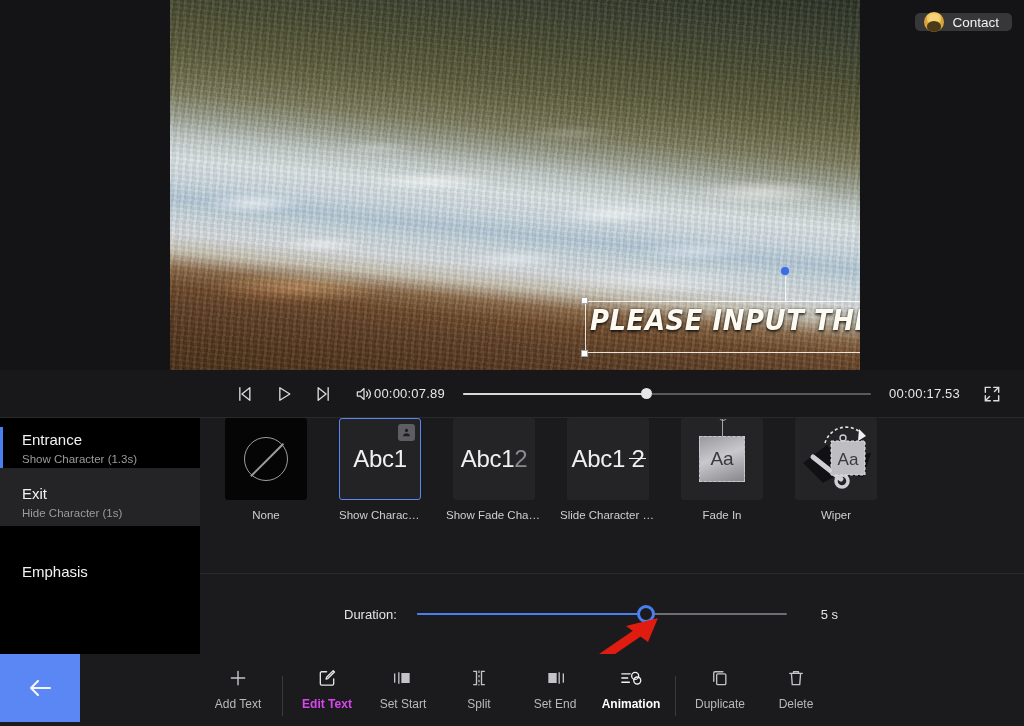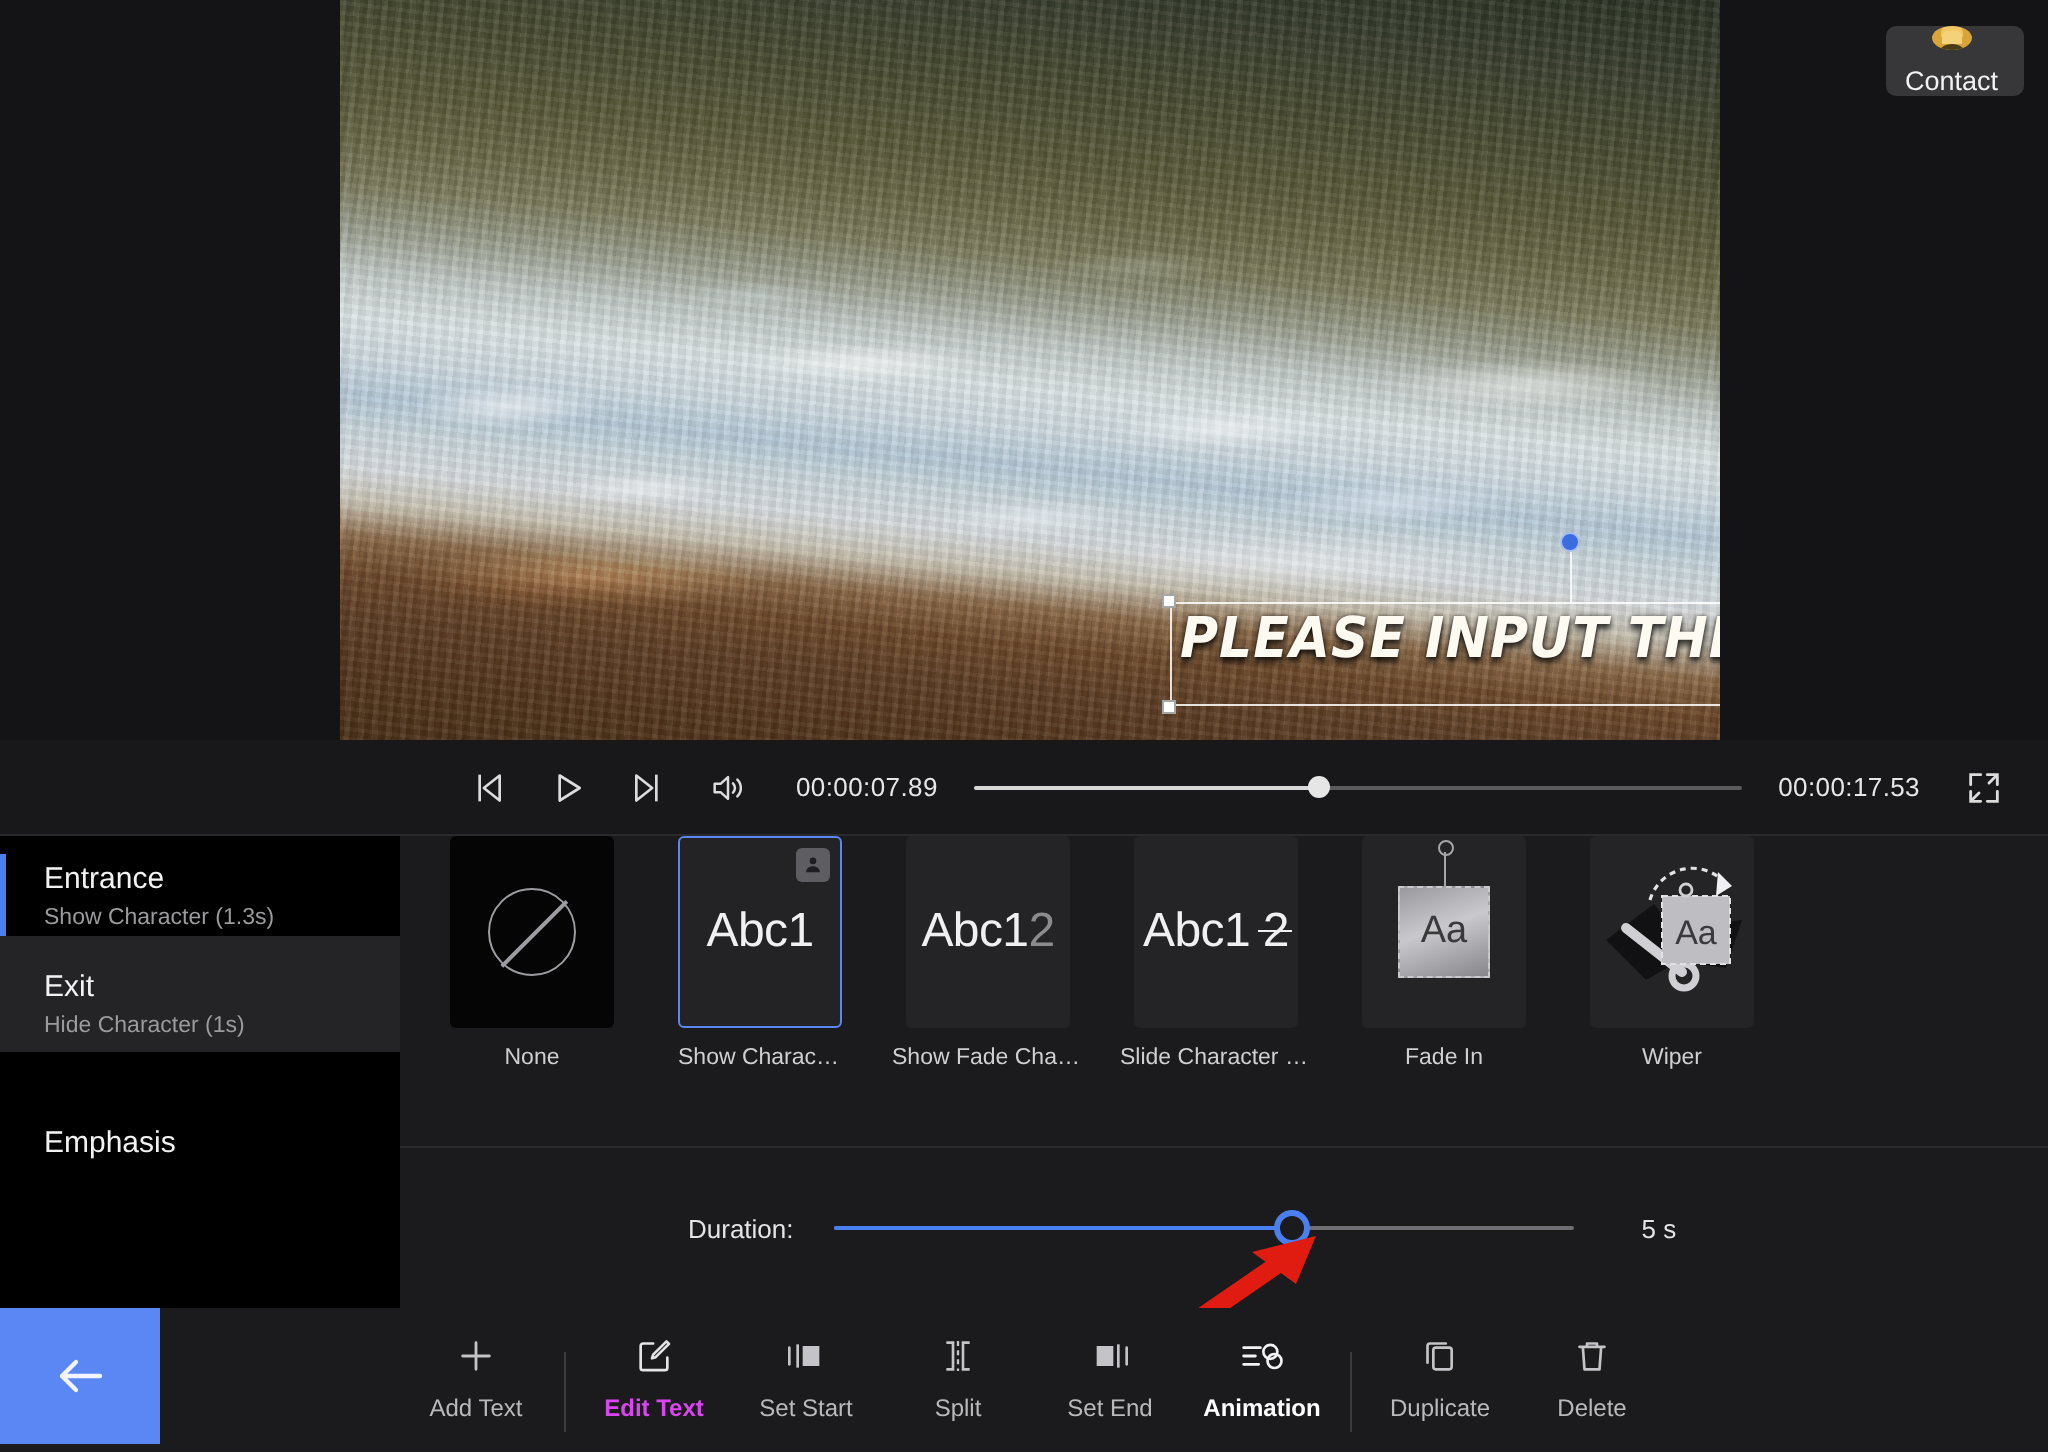--- a/index.html
+++ b/index.html
@@ -116,24 +116,24 @@
     font-size:12.5px; letter-spacing:.6px; color:#f0f0f0;
     cursor:pointer;
   }
   .chev-left{ display:inline-block; width:8px; height:8px;
     border-left:1.6px solid #e8e8e8; border-bottom:1.6px solid #e8e8e8;
     transform:rotate(45deg); margin-right:1px;}
 
   
   .contact-btn{
     position:absolute; right:12px; top:13px;
-    height:35px; padding:0 13px 0 9px;
+    height:18px; padding:0 13px 0 9px;
     display:flex; align-items:center; gap:8px;
     background:#37373a; border-radius:5px;
-    font-size:13.5px; color:#f2f2f2; cursor:pointer;flex-direction:column;
+    font-size:13.5px; color:#f2f2f2; cursor:pointer;
   }
   .contact-avatar{
     width:20px;height:20px;border-radius:50%;
     background:radial-gradient(circle at 50% 32%, #f0c760 0 42%, #d9a53a 43% 100%);
     position:relative; overflow:hidden;
   }
   .contact-avatar::before{
     content:"";position:absolute;left:3px;top:9px;width:14px;height:11px;
     border-radius:50% 50% 45% 45%;
     background:#4b3a18;
@@ -144,21 +144,21 @@
   }
 
   
   .playbar{
     position:absolute; left:0; top:370px; width:1024px; height:48px;
     background:#18181a; border-bottom:1px solid #2a2a2d;
     display:flex; align-items:center;
   }
   .pb-controls{ display:flex; align-items:center; gap:20px; margin-left:234px; }
   .pb-ico{ width:20px;height:20px; cursor:pointer; display:block; }
-  .pb-time{ font-size:13px; color:#e6e6e6; margin-left:24px; letter-spacing:.2px;}
+  .pb-time{ font-size:13px; color:#e6e6e6; letter-spacing:.2px;}
   .pb-track{
     position:relative; flex:1; height:2px; background:#5a5a5c;
     margin:0 18px; border-radius:2px; cursor:pointer;
   }
   .pb-fill{position:absolute;left:0;top:0;height:2px;background:#d8d8d8;border-radius:2px;}
   .pb-thumb{
     position:absolute; width:11px;height:11px;border-radius:50%;
     background:#e6e6e6; top:-4.5px; margin-left:-5.5px;
   }
   .pb-time-end{ font-size:13px;color:#e6e6e6; margin-right:22px; letter-spacing:.2px;}
@@ -188,21 +188,21 @@
   .anim-right{
     position:absolute; left:200px; top:0; width:824px; height:236px;
   }
   .thumbs{
     position:absolute; left:0; top:0; width:824px; height:156px;
     display:flex; align-items:flex-start; padding-left:25px; gap:32px;
     border-bottom:1px solid #2b2b2e;
   }
   .thumb{ width:82px; cursor:pointer; }
   .thumb-box{
-    position:relative; width:82px; height:96px; border-radius:3px;
+    position:relative; width:82px; height:82px; border-radius:3px;
     background:#242427; border:1px solid transparent;
     display:flex; align-items:center; justify-content:center; overflow:hidden;
   }
   .thumb-box.none{ background:#050506; }
   .thumb-box.selected{ border:1.5px solid #5b87f5; background:#232326;}
   .thumb-label{
     margin-top:9px; text-align:center; font-size:11.5px; color:#cfcfd2;
     white-space:nowrap; overflow:hidden; text-overflow:ellipsis;
     width:100%;
   }

